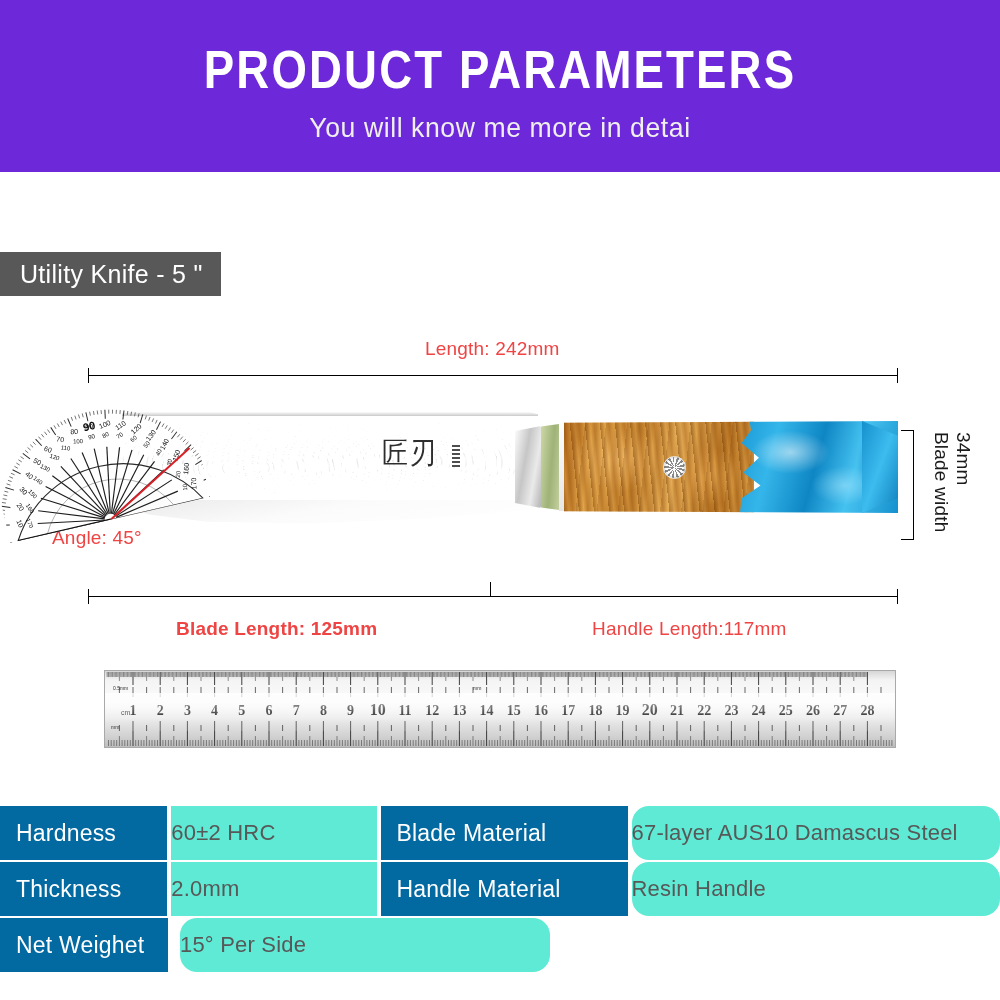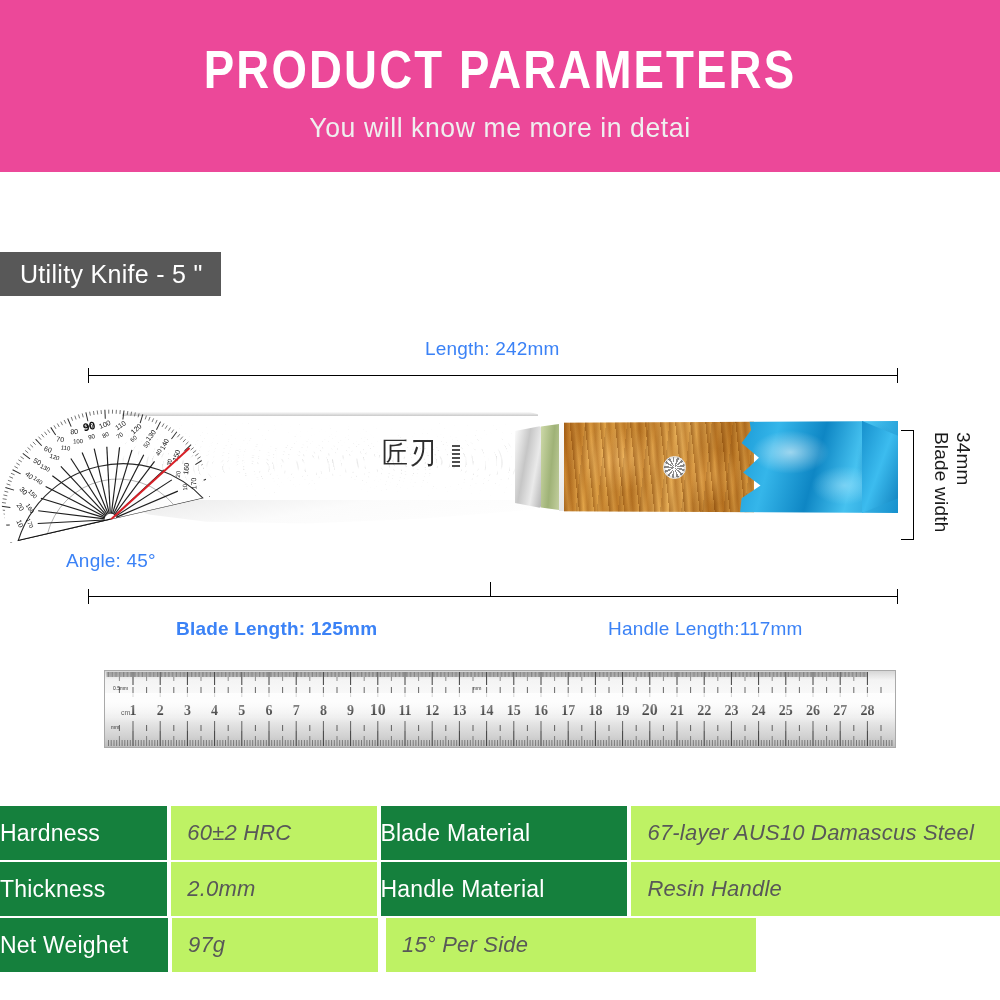--- a/index.html
+++ b/index.html
@@ -10,21 +10,21 @@
     font-family:"Liberation Sans", sans-serif;
     overflow:hidden;
     position:relative;
     -webkit-font-smoothing:antialiased;
   }
   .page{position:relative;width:1000px;height:1000px;}
 
   
   .header{
     position:absolute;left:0;top:0;width:1000px;height:172px;
-    background:#ec4899;
+    background:#6d28d9;
   }
   .header-title{
     position:absolute;left:0;top:38px;width:1000px;
     text-align:center;
     color:#ffffff;
     font-size:53px;
     font-weight:700;
     letter-spacing:2.5px;
     line-height:64px;
     transform:scaleX(0.86);
@@ -51,30 +51,30 @@
     font-size:25px;
     font-weight:400;
     padding:0 18px 0 20px;
     letter-spacing:0.3px;
     white-space:nowrap;
   }
 
   
   .dim-text{
     position:absolute;
-    color:#3b82f6;
+    color:#ef4444;
     font-size:19px;
     font-weight:400;
     white-space:nowrap;
     letter-spacing:0.2px;
   }
   #length-label{left:425px;top:338px;}
-  #angle-label{left:52px;top:550px;margin-left:14px;}
+  #angle-label{left:52px;top:527px;}
   #blade-length-label{left:176px;top:618px;font-weight:bold;}
-  #handle-length-label{left:608px;top:618px;}
+  #handle-length-label{left:592px;top:618px;}
 
   .vert-label{
     position:absolute;
     color:#1a1a1a;
     font-size:19px;
     white-space:nowrap;
     transform-origin:0 0;
     transform:rotate(90deg);
     letter-spacing:0.2px;
   }
@@ -248,34 +248,34 @@
 
   
   .spec-table{position:absolute;left:0;top:806px;width:1000px;}
   .spec-row{display:flex;height:54px;margin-bottom:2px;}
   .cell{
     display:flex;align-items:center;
     height:54px;box-sizing:border-box;
     white-space:nowrap;overflow:hidden;
   }
   .cell-label{
-    background:#15803d;color:#ffffff;
+    background:#0369a1;color:#ffffff;
     font-size:23px;font-weight:400;
-    padding-left:0;letter-spacing:0.2px;
+    padding-left:16px;letter-spacing:0.2px;
   }
   .cell-value{
-    background:#bef264;color:#585858;
+    background:#5eead4;color:#585858;
     font-size:22px;font-weight:400;
-    padding-left:16px;letter-spacing:0.2px;font-style:italic;
+    letter-spacing:0.2px;
   }
   .c1{width:168px;}
   .gap{width:4px;background:#fff;}
   .c2{width:206px;}
   .c3{width:248px;}
-  .c4{width:370px;}
+  .c4{width:370px;border-radius:17px;}
 </style>
 </head>
 <body>
 
 <div class="page">
 
   <div class="header">
     <div class="header-title">PRODUCT PARAMETERS</div>
     <div class="header-sub">You will know me more in detai</div>
   </div>
@@ -1515,21 +1515,20 @@
       <div class="cell cell-value c2">2.0mm</div>
       <div class="gap"></div>
       <div class="cell cell-label c3">Handle Material</div>
       <div class="gap"></div>
       <div class="cell cell-value c4">Resin Handle</div>
     </div>
 
     <div class="spec-row">
       <div class="cell cell-label c1">Net Weighet</div>
       <div class="gap"></div>
-      <div class="cell cell-value c2">97g</div>
       <div class="gap"></div>
       <div class="gap"></div>
       <div class="cell cell-value c4">15° Per Side</div>
     </div>
 
   </div>
 
 </div>
 
 </body></html>

